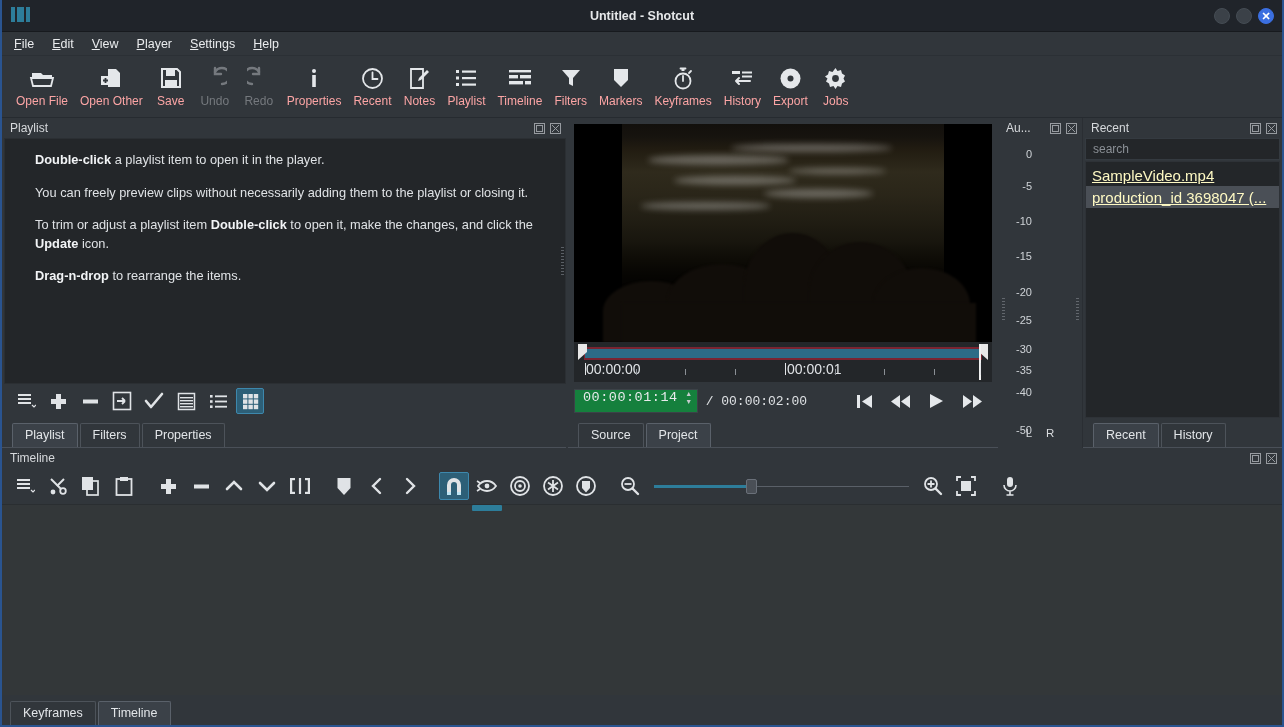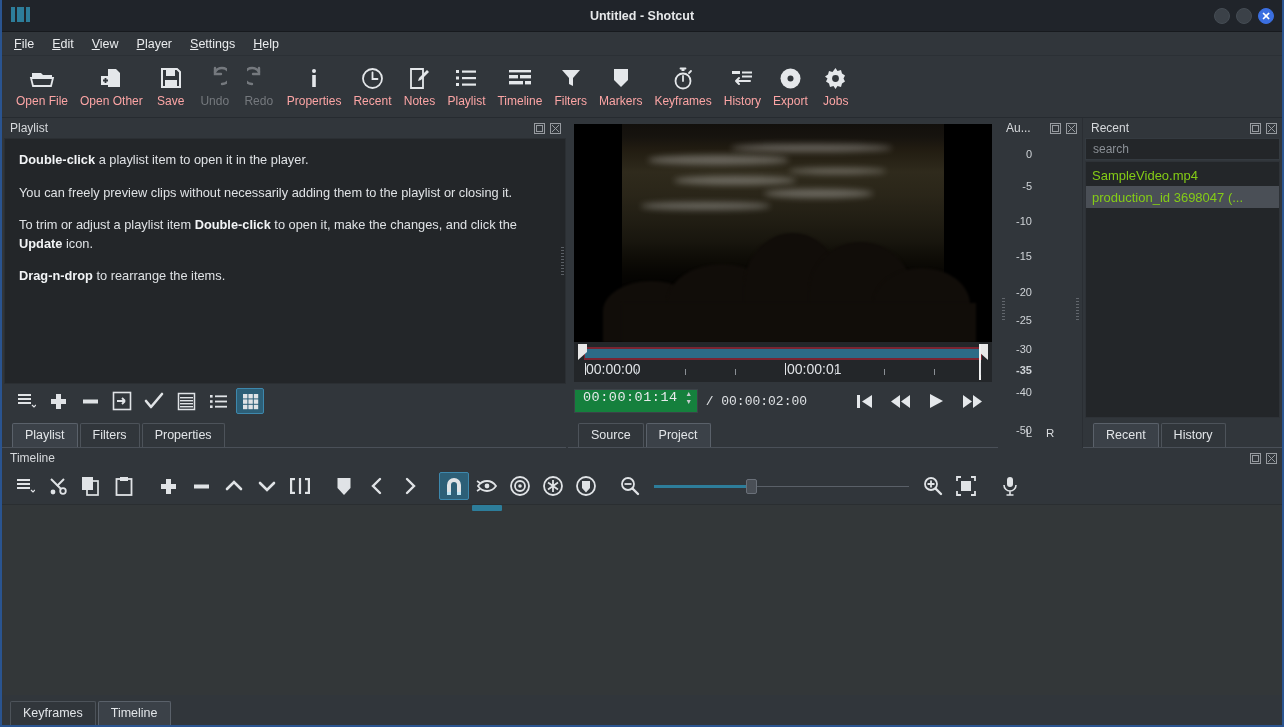--- a/index.html
+++ b/index.html
@@ -116,21 +116,21 @@
   }
   #playlist-body {
     flex: 1;
     background: #232629;
     margin: 0 0 0 2px;
     padding: 12px 14px;
     font-size: 12.8px; color: #dfe2e5; line-height: 1.45;
     position: relative;
     border: 1px solid #2b2f33;
   }
-  #playlist-body p { margin-bottom: 14px; }
+  #playlist-body p { margin-bottom: 14px; margin-left: 16px; }
   #playlist-body b { font-weight: bold; color: #f2f4f6; }
   .grip-v {
     position: absolute; right: 1px; top: 50%; transform: translateY(-50%);
     width: 3px; height: 28px;
     background-image: repeating-linear-gradient(to bottom,#5a5f65 0 1px,transparent 1px 3px);
   }
   #playlist-toolbar {
     height: 34px; min-height: 34px;
     display: flex; align-items: center; gap: 4px;
     padding-left: 10px; background: #31363b;
@@ -277,22 +277,22 @@
     background: #232629; border: 1px solid #343a40;
     display: flex; align-items: center; padding-left: 7px;
     font-size: 12px; color: #8b9096;
   }
   #recent-list {
     flex: 1; background: #232629; margin: 1px 2px 0 2px;
     border: 1px solid #2e3237; padding-top: 2px;
   }
   .rec-item {
     height: 22px; display: flex; align-items: center;
-    padding: 0 6px; font-size: 13px; color: #84cc16;
-    white-space: nowrap; overflow: hidden; cursor: default;
+    padding: 0 6px; font-size: 15px; color: #fef9c3;
+    white-space: nowrap; overflow: hidden; cursor: default; text-decoration: underline;
   }
   .rec-item.sel { background: #4a4f56; }
 
   
   #timeline-panel {
     flex: 1; display: flex; flex-direction: column;
     background: #31363b; min-height: 0;
   }
   #tl-toolbar {
     height: 36px; min-height: 36px;
@@ -746,21 +746,21 @@
           </span>
         </div>
         <div id="meter-body">
           <span class="db" style="top:10px;">0</span>
           <span class="db" style="top:42px;">-5</span>
           <span class="db" style="top:77px;">-10</span>
           <span class="db" style="top:112px;">-15</span>
           <span class="db" style="top:148px;">-20</span>
           <span class="db" style="top:176px;">-25</span>
           <span class="db" style="top:205px;">-30</span>
-          <span class="db" style="top:226px;font-weight:bold;">-35</span>
+          <span class="db" style="top:226px;">-35</span>
           <span class="db" style="top:248px;">-40</span>
           <span class="db" style="top:286px;">-50</span>
           <div class="grip-dots" style="left:4px;"></div>
           <div class="grip-dots" style="right:3px;"></div>
         </div>
         <div id="meter-lr">
           <span>L</span>
           <span>R</span>
         </div>
       </div>

